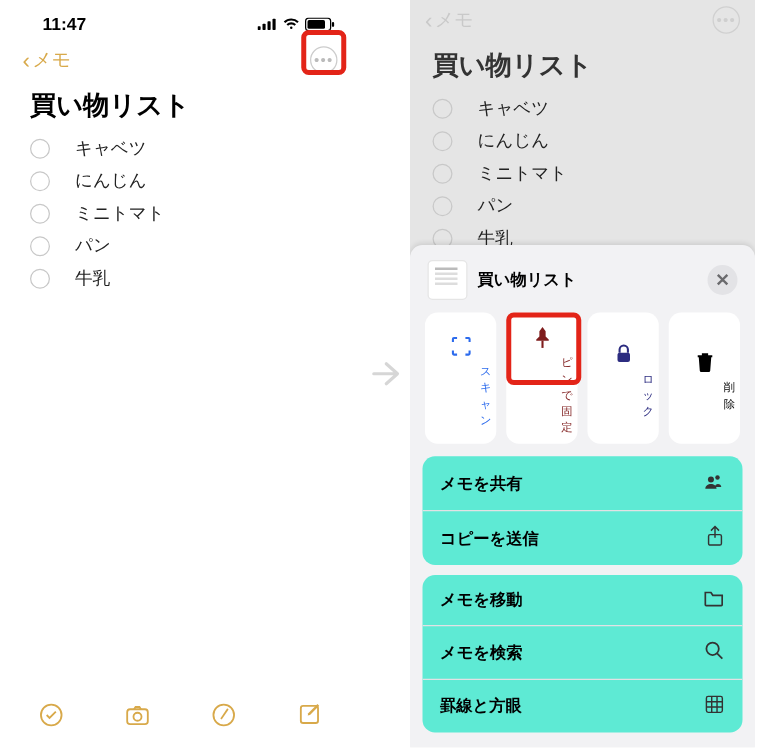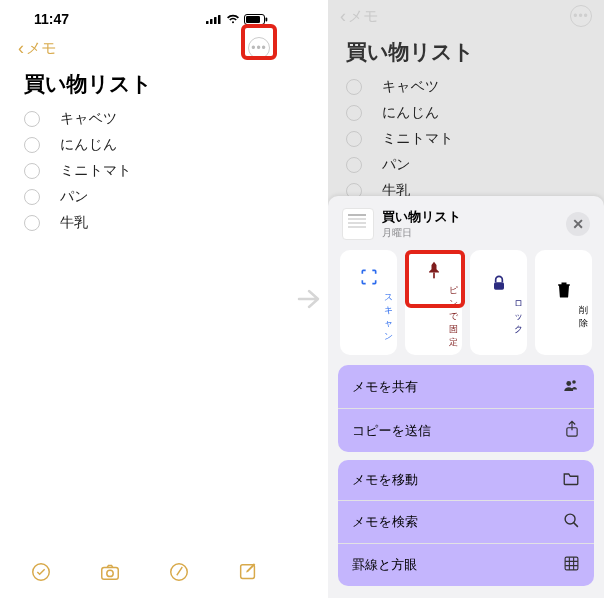--- a/index.html
+++ b/index.html
@@ -117,22 +117,23 @@
     display: flex; flex-direction: column; align-items: center; justify-content: center;
     padding: 10px 0 6px 0; gap: 4px;
   }
   .action-btn .lbl { font-size: 9px; font-weight: 500; margin-left: 44px; }
   .action-btn.scan { color: #2c6bed; }
   .action-btn.pin { color: #7f1d1d; }
   .action-btn.lock { color: #2c2c80; }
   .action-btn.delete { color: #000000; }
 
   .menu-group {
-    background: #c4b5fd; border-radius: 10px; margin-bottom: 8px;
+    background: #5eead4; border-radius: 10px; margin-bottom: 8px;
     overflow: hidden;
+    font-weight: bold;
   }
   .menu-item {
     display: flex; align-items: center; justify-content: space-between;
     padding: 11px 14px; font-size: 13px;
     border-bottom: 0.5px solid #e2e2e4;
   }
   .menu-item:last-child { border-bottom: none; }
   .menu-item .ic { color: #333; }
 
   
@@ -264,21 +265,20 @@
           <span>牛乳</span>
         </li>
     </ul>
   </div>
 
   <div class="sheet">
     <div class="sheet-header">
       <div class="sheet-thumb"></div>
       <div class="sheet-titles">
         <div class="sheet-title">買い物リスト</div>
-        <div class="sheet-sub">月曜日</div>
       </div>
       <div class="sheet-close">
         <span>✕</span>
       </div>
     </div>
 
     <div class="action-grid">
       <div class="action-btn scan">
         <svg width="20" height="20" viewBox="0 0 24 24" fill="none" stroke="currentColor" stroke-width="2">
             <path d="M4 8V5a1 1 0 011-1h3M20 8V5a1 1 0 00-1-1h-3M4 16v3a1 1 0 001 1h3M20 16v3a1 1 0 01-1 1h-3"></path>

